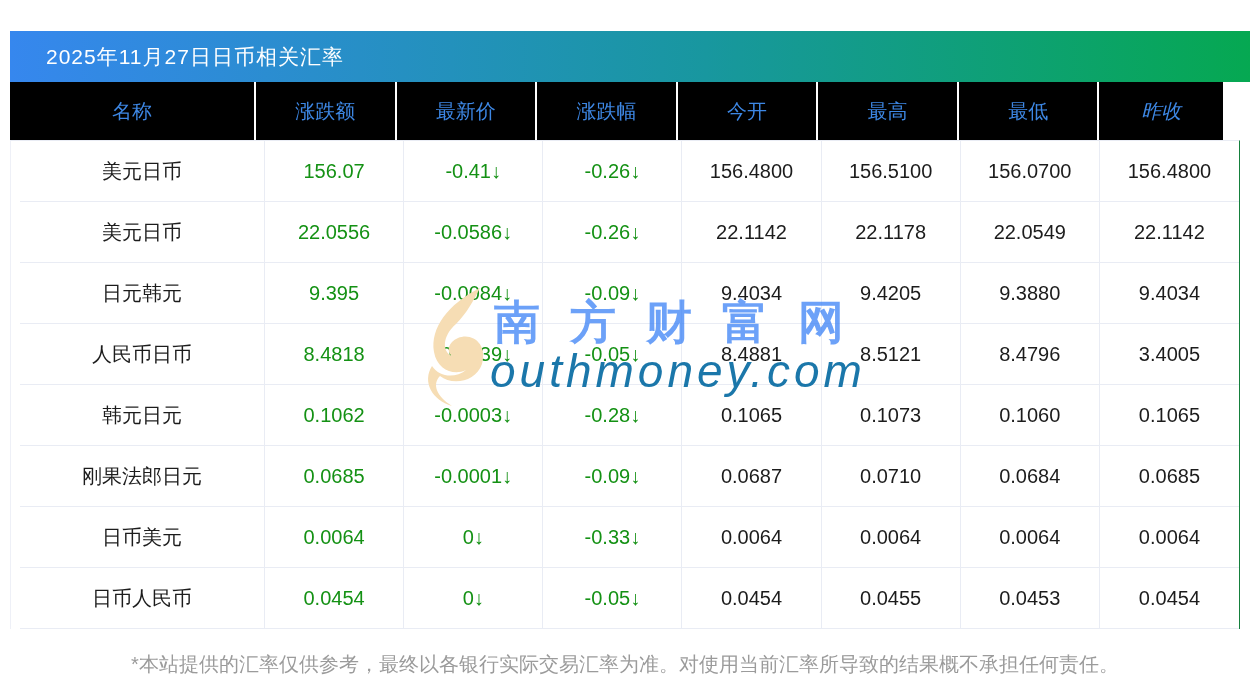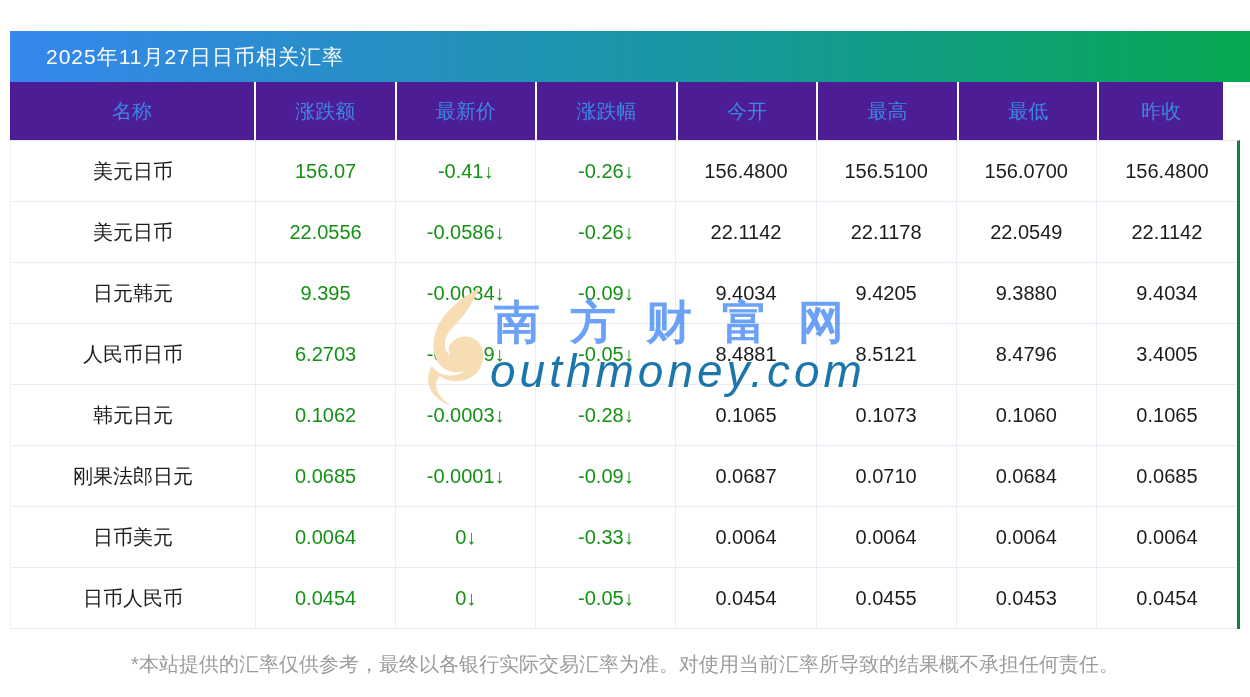--- a/index.html
+++ b/index.html
@@ -18,26 +18,26 @@
     background:linear-gradient(90deg,#3687ee 0%,#18979f 55%,#05a94e 100%);
     color:#ffffff;font-size:21px;line-height:51px;text-align:left;
     letter-spacing:1px;
     padding-left:36px;
   }
 
   
   .rate-table{position:absolute;left:10px;top:82px;width:1230px;}
   .thead{display:grid;grid-template-columns:246px repeat(7,1fr);height:58px;background:#ffffff;}
   .th{
-    background:#4c1d95;color:#3d87e4;font-size:20px;
+    background:#000000;color:#3d87e4;font-size:20px;
     display:flex;align-items:center;justify-content:center;
     margin-right:2px;
   }
-  .th:last-child{margin-right:17px;}
-  .tbody{border-top:1px solid #e9ecf4;border-left:1px solid #eef0f7;border-right:3px solid #15803d;}
+  .th:last-child{margin-right:17px;font-style:italic;}
+  .tbody{border-top:1px solid #e9ecf4;border-left:1px solid #eef0f7;border-right:1px solid #15803d;padding-left:9px;}
   .tr{
     display:grid;grid-template-columns:245px repeat(7,1fr);
     height:60px;border-bottom:1px solid #e9ecf4;background:transparent;
   }
   .td{
     font-size:20px;color:#1c1c1c;
     display:flex;align-items:center;justify-content:center;
     border-right:1px solid #e9ecf4;
     white-space:nowrap;
   }
@@ -114,21 +114,21 @@
           <div class="td green">9.395</div>
           <div class="td green">-0.0084↓</div>
           <div class="td green">-0.09↓</div>
           <div class="td">9.4034</div>
           <div class="td">9.4205</div>
           <div class="td">9.3880</div>
           <div class="td">9.4034</div>
         </div>
         <div class="tr">
           <div class="td">人民币日币</div>
-          <div class="td green">6.2703</div>
+          <div class="td green">8.4818</div>
           <div class="td green">-0.0039↓</div>
           <div class="td green">-0.05↓</div>
           <div class="td">8.4881</div>
           <div class="td">8.5121</div>
           <div class="td">8.4796</div>
           <div class="td">3.4005</div>
         </div>
         <div class="tr">
           <div class="td">韩元日元</div>
           <div class="td green">0.1062</div>

